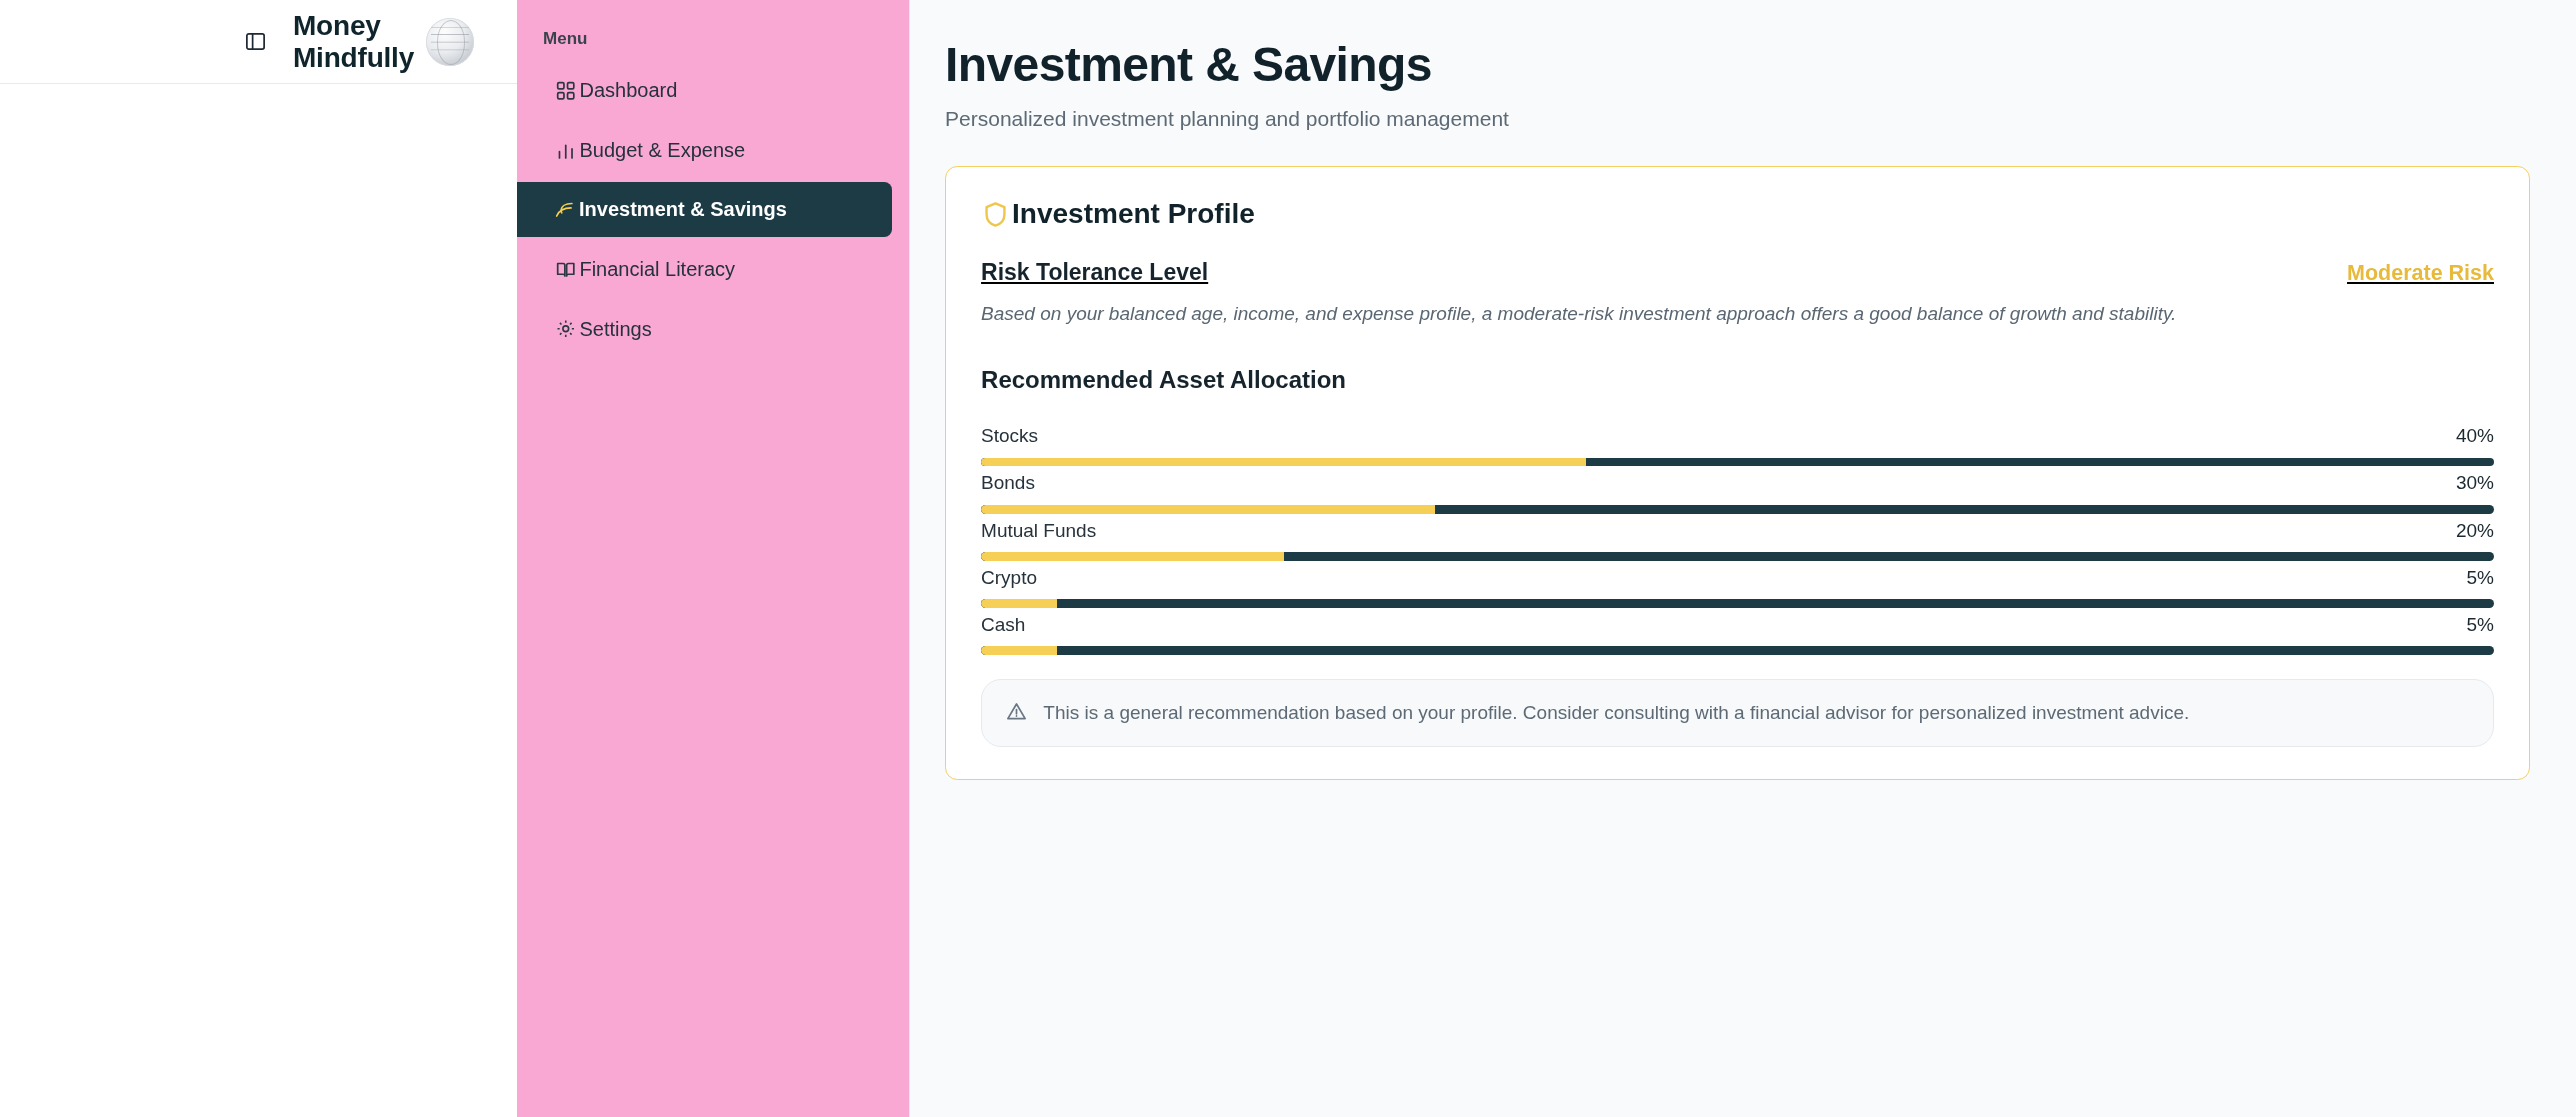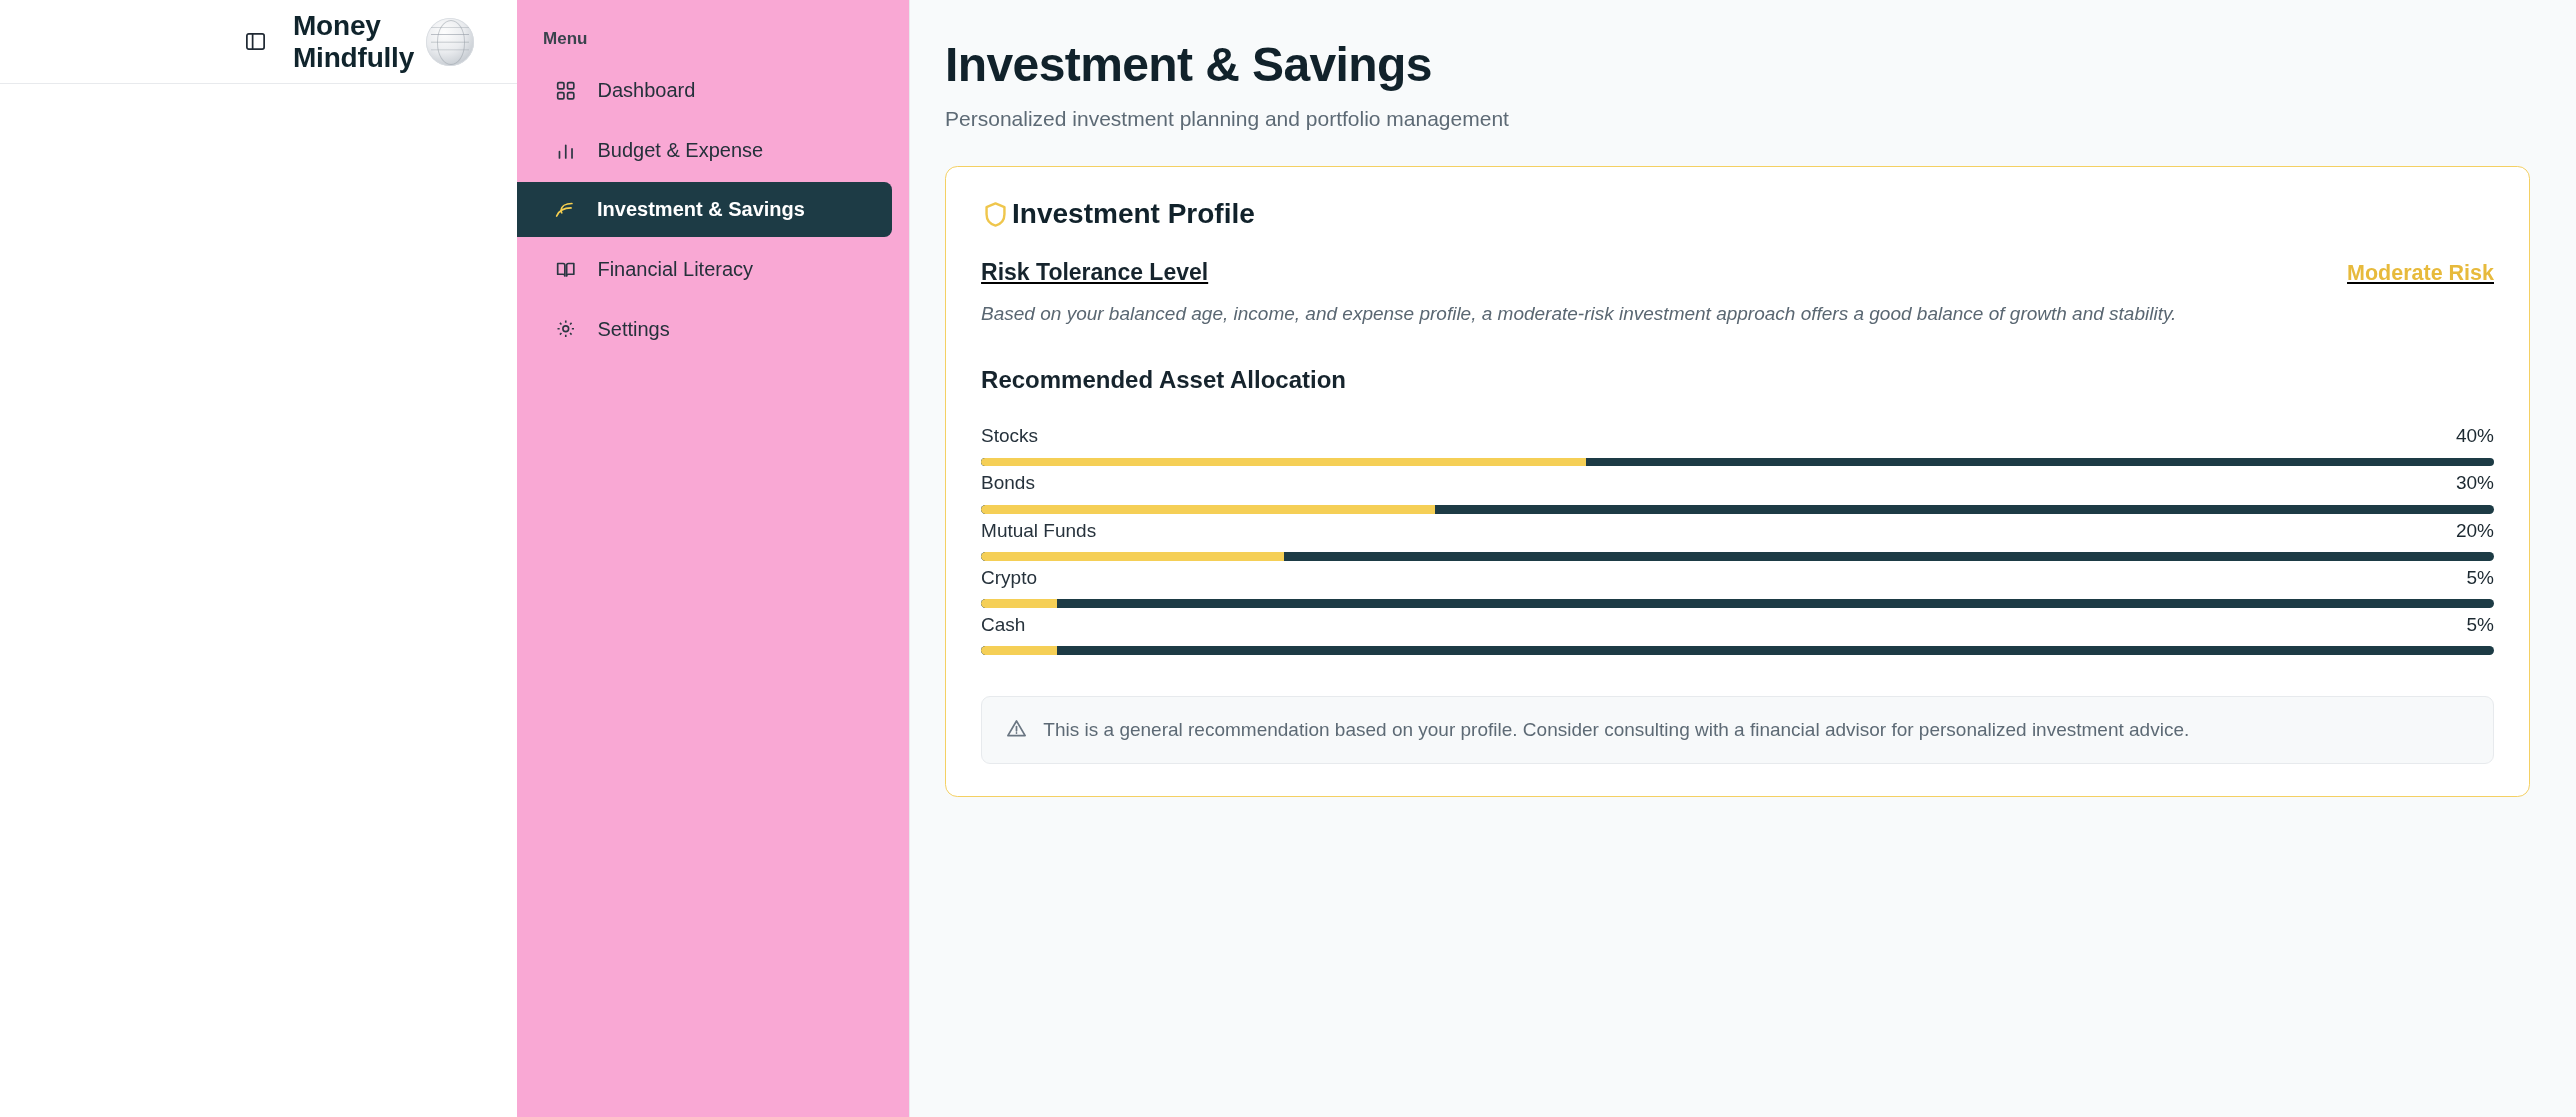--- a/index.html
+++ b/index.html
@@ -93,21 +93,21 @@
   }
   .menu-label {
     font-size: 17px;
     font-weight: bold;
     color: #3a434d;
     padding: 7.7px 0 14px 26px;
   }
   .nav-item {
     display: flex;
     align-items: center;
-    gap: 19px;
+    gap: 1px;
     height: 55px;
     margin: 0 17px 4.6px 17px;
     padding: 0 18.4px;
     border-radius: 7.7px;
     color: #25313b;
     font-size: 20px;
     cursor: pointer;
   }
   .nav-item .nav-ico {
     width: 26px; height: 26px;
@@ -216,24 +216,24 @@
     border-radius: 4.6px;
     overflow: hidden;
   }
   .bar-fill {
     height: 100%;
     background: #f5cf56;
     border-radius: 4.6px 0 0 4.6px;
   }
 
   .note {
-    margin-top: 41px;
+    margin-top: 24px;
     background: #f7f9fa;
     border: 0.8px solid #e7eaed;
-    border-radius: 9px;
+    border-radius: 20px;
     padding: 20px 23px;
     display: flex;
     align-items: center;
     gap: 15.3px;
   }
   .note-ico { width: 23px; height: 23px; color: #6a7682; flex: 0 0 23px; }
   .note-text { font-size: 19px; color: #5d6a75; }
 </style>
 </head>
 <body>

